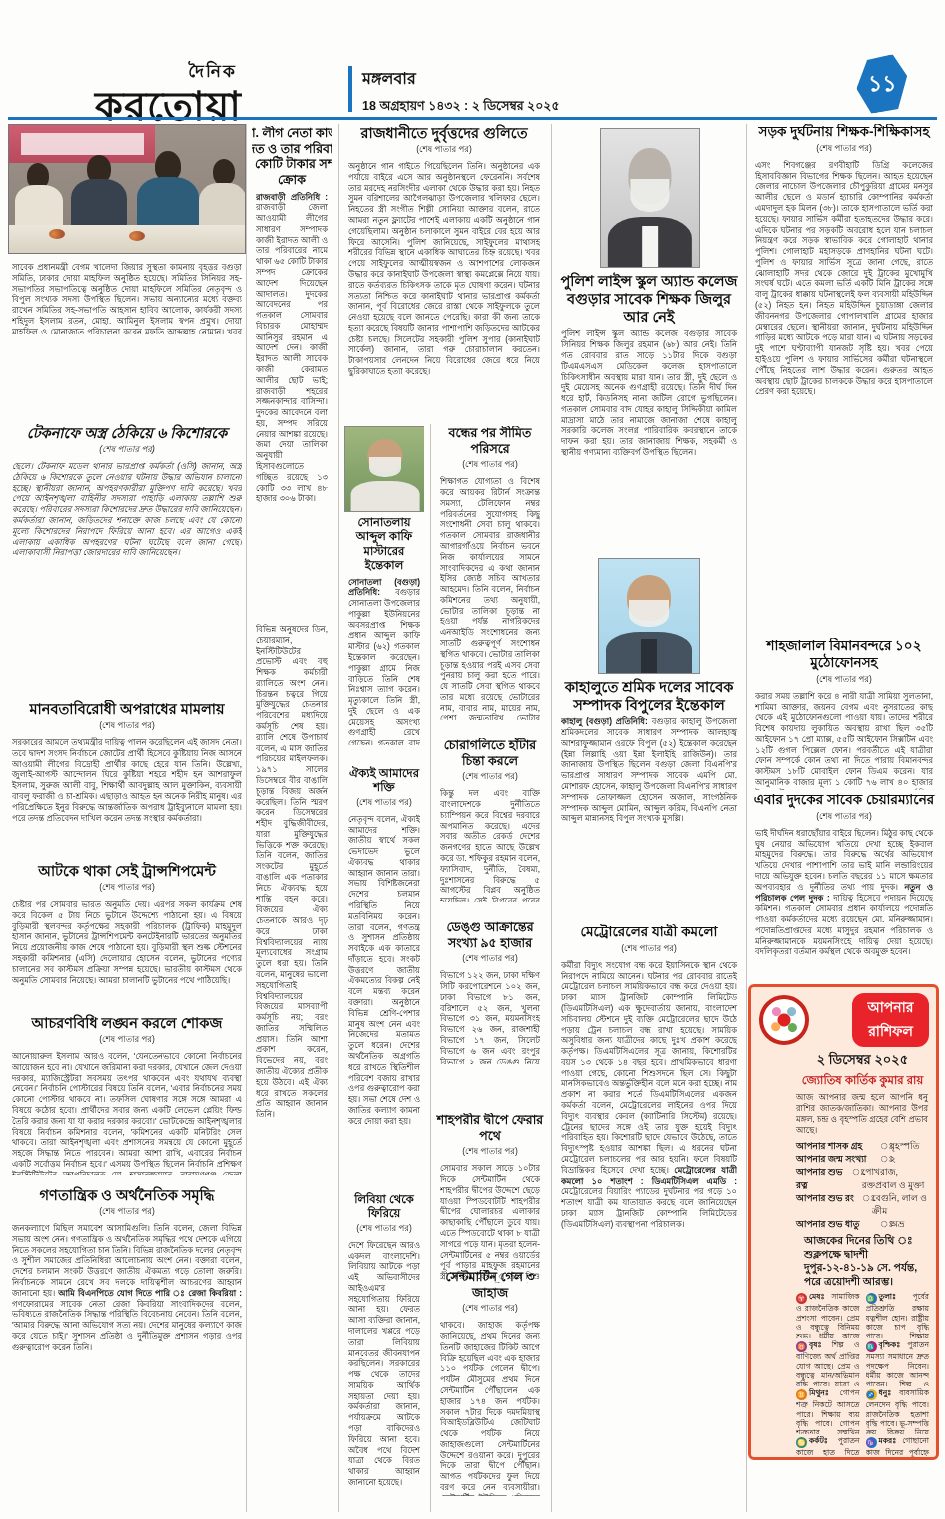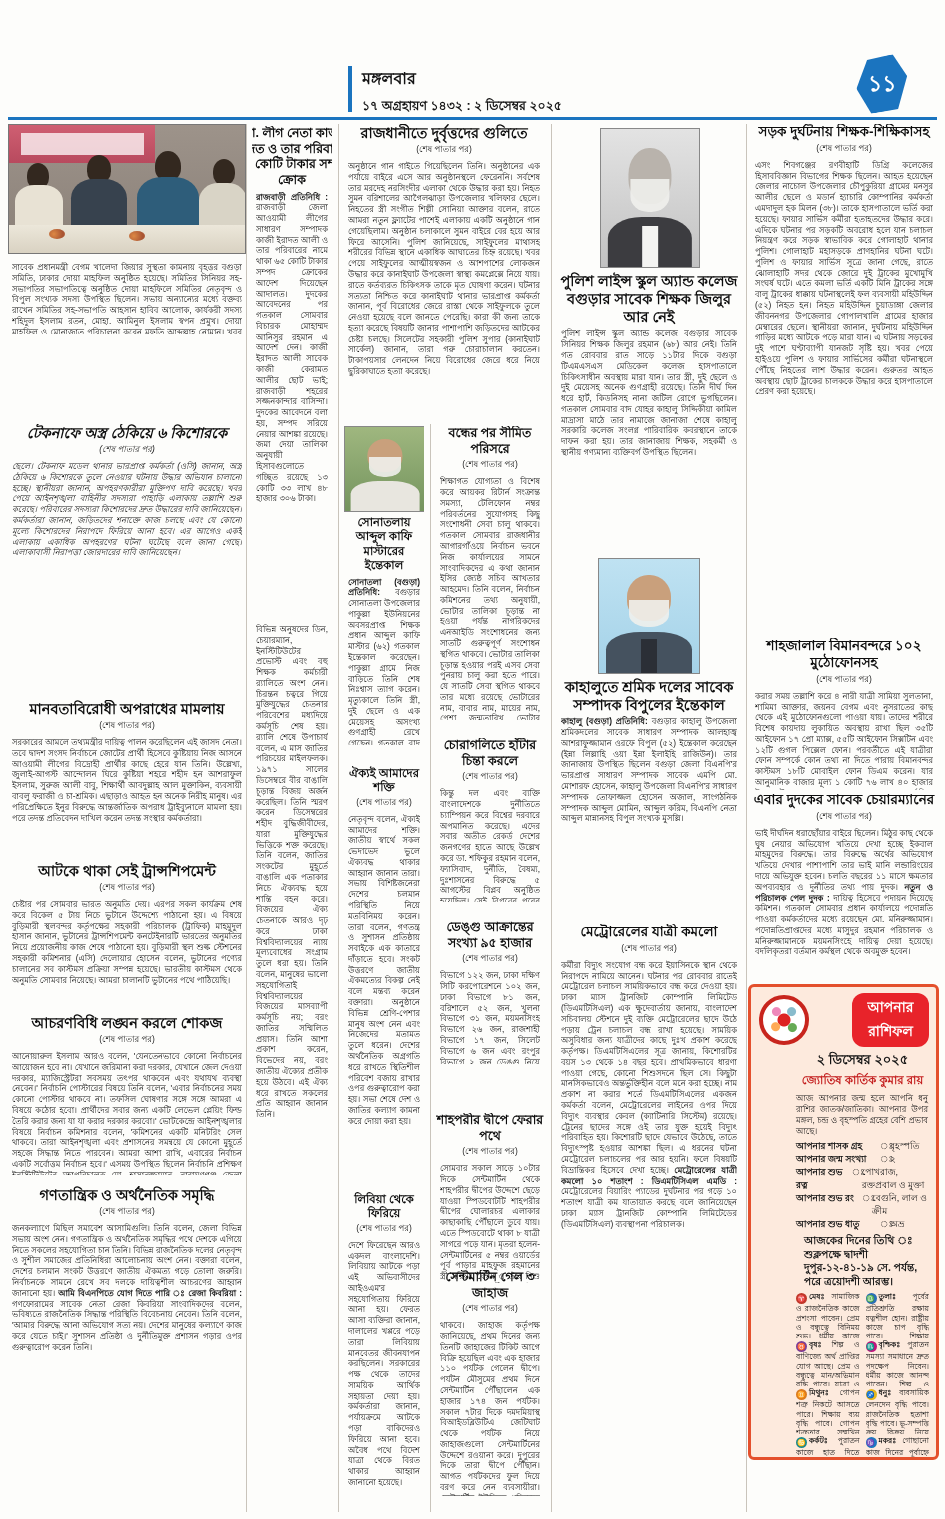--- a/index.html
+++ b/index.html
@@ -54,21 +54,21 @@
              border-radius:12px;padding:3px 6px;margin-left:56px;}
   .wheel{position:absolute;left:8px;top:8px;width:50px;height:50px;border-radius:50%;background:
          radial-gradient(circle at 32% 30%,#e8b 4px,transparent 5px),
          radial-gradient(circle at 68% 30%,#8bc 4px,transparent 5px),
          radial-gradient(circle at 30% 66%,#fa5 4px,transparent 5px),
          radial-gradient(circle at 70% 68%,#6a5 4px,transparent 5px),
          radial-gradient(circle at 50% 50%,#d22 6px,#fff 7px);
          border:4px solid #c8251d;box-sizing:border-box;}
   .horo-date{font-size:13px;font-weight:900;text-align:center;margin-top:3px;}
   .horo-astro{font-size:11.5px;font-weight:bold;color:#c41f1f;text-align:center;margin:1px 0 2px 0;}
-  .horo-intro{font-size:8.4px;line-height:1.3;text-align:justify;margin:0 1px 3px 0;}
+  .horo-intro{font-size:8.4px;line-height:1.3;text-align:justify;margin:0 1px 3px 0;font-family:Liberation Serif, serif;}
   .attr{display:flex;font-size:9px;line-height:1.45;}
   .attr .al{width:84px;font-weight:bold;}
   .attr .ac{width:10px;}
   .horo-tithi{font-size:10.5px;font-weight:900;line-height:1.3;margin:3px 8px;}
   .signs{display:grid;grid-template-columns:1fr 1fr;column-gap:6px;row-gap:2px;}
   .sign{font-size:7.6px;line-height:1.22;text-align:justify;height:46px;overflow:hidden;}
   .sicon{display:inline-flex;width:11px;height:11px;border-radius:50%;color:#fff;font-size:7px;
          align-items:center;justify-content:center;vertical-align:-2px;margin-right:2px;}
   .sign:nth-child(1) .sicon{background:#c0392b;}
   .sign:nth-child(2) .sicon{background:#2b6fb5;}
@@ -81,24 +81,28 @@
   .sign:nth-child(9) .sicon{background:#2e8b57;}
   .sign:nth-child(10) .sicon{background:#3b6fae;}
   .sign:nth-child(11) .sicon{background:#b5486c;}
   .sign:nth-child(12) .sicon{background:#e07a1f;}
 </style>
 </head>
 <body>
 
 <div id="page">
 
+  <div class="abs" style="left:95px;top:58px;width:235px;">
+    <div class="logo-top">দৈনিক</div>
+    <div class="logo-main">করতোয়া</div>
+  </div>
   <div class="abs vbar" style="left:348px;top:66px;height:46px;"></div>
   <div class="abs" style="left:362px;top:66px;width:260px;">
     <div class="day">মঙ্গলবার</div>
-    <div class="dateline">১৭ অগ্রহায়ণ ১৪৩২ : ২ ডিসেম্বর ২০২৫</div>
+    <div class="dateline">18 অগ্রহায়ণ ১৪৩২ : ২ ডিসেম্বর ২০২৫</div>
   </div>
   <div class="abs hex" style="left:856px;top:56px;width:52px;height:56px;">
     <span>১১</span>
   </div>
   <div class="abs toprule" style="left:8px;top:117px;width:929px;"></div>
 
   <div class="abs vrule" style="left:246px;top:124px;height:1388px;"></div>
   <div class="abs vrule" style="left:338px;top:124px;height:1388px;"></div>
   <div class="abs vrule" style="left:430px;top:424px;height:1088px;"></div>
   <div class="abs vrule" style="left:551px;top:124px;height:1388px;"></div>

